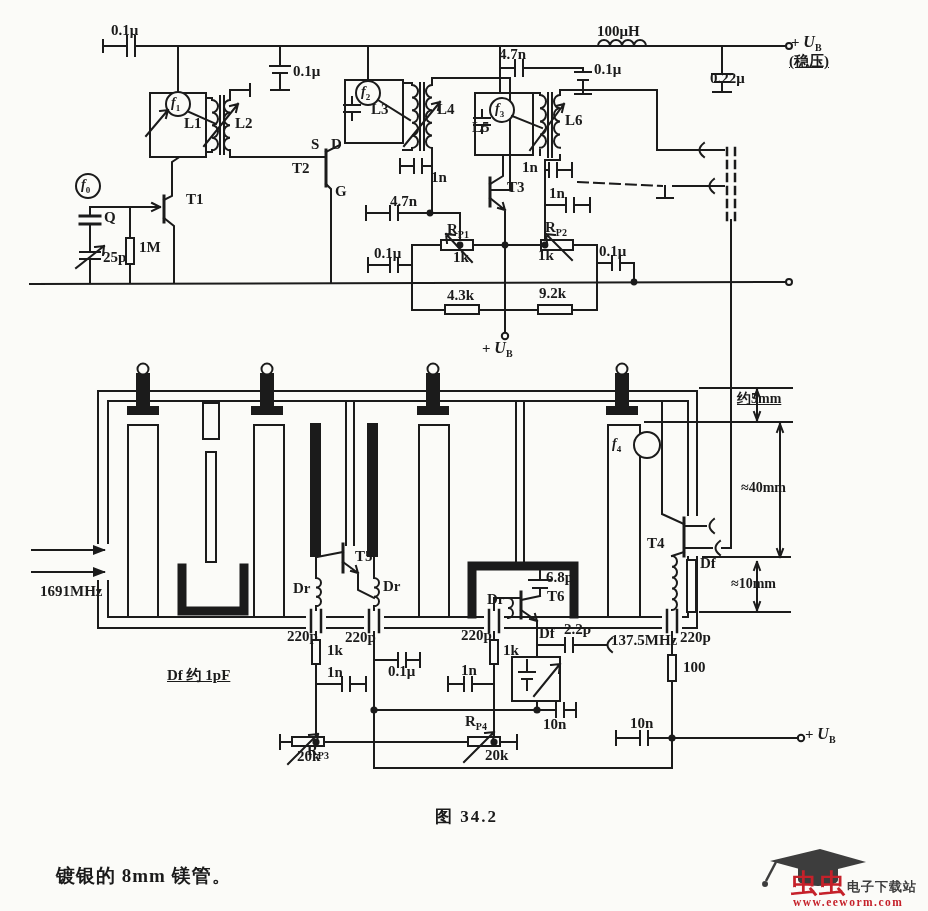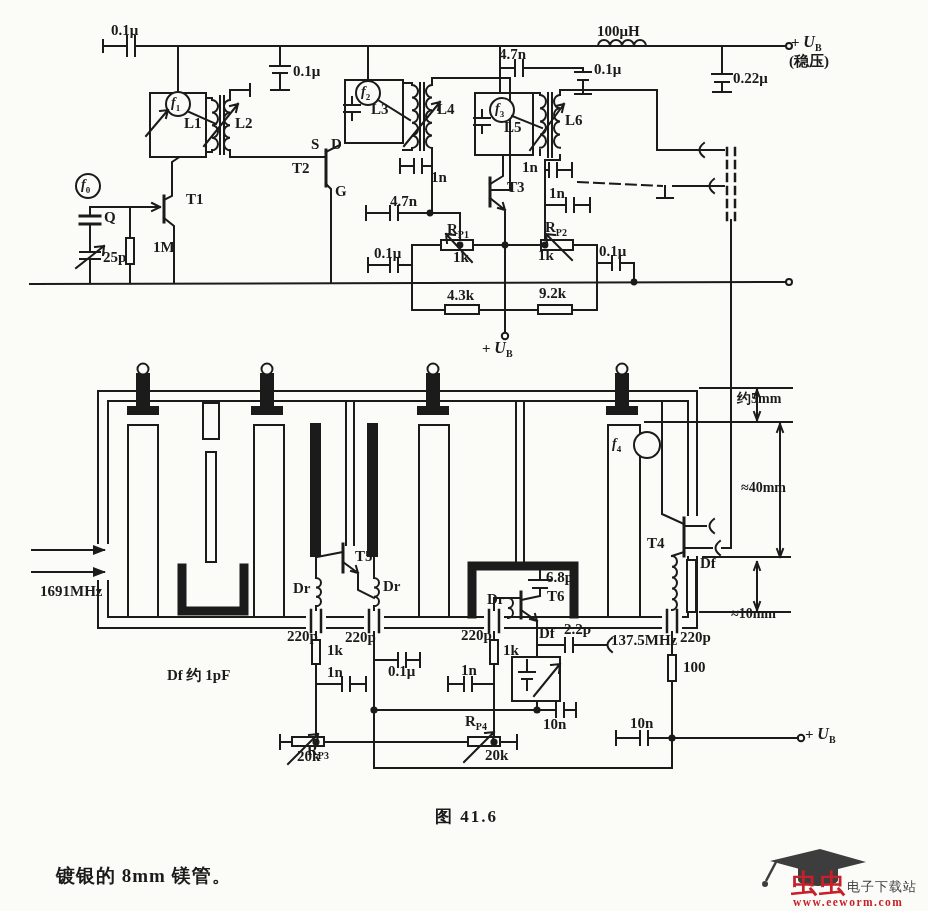--- a/index.html
+++ b/index.html
@@ -6,27 +6,27 @@
   #page{position:relative;width:928px;height:911px;background:#fbfbf8;overflow:hidden;
         font-family:"Liberation Serif", serif;color:#1b1b1b;}
   #art{position:absolute;left:0;top:0;}
   .lb{position:absolute;font-family:"Liberation Serif", serif;font-weight:700;
       font-size:15px;line-height:1;white-space:nowrap;color:#1b1b1b;}
   .lb sub{font-size:10px;font-weight:700;}
   .fl{font-size:14px;}
   .fl i{font-family:"Liberation Serif", serif;font-weight:700;}
   .fl sub{font-size:9px;}
   .ui{font-style:italic;font-size:16px;}
-  .cn{font-size:15px;}
+  .cn{font-size:15px;text-decoration:underline;}
   .dim{font-size:14px;}
   .caption{font-size:17px;letter-spacing:2px;}
   .footnote{font-size:19px;letter-spacing:1px;}
   .logo-brand{position:absolute;font-size:26px;font-weight:700;color:#c5212a;letter-spacing:2px;
       font-family:"Liberation Serif", serif;}
-  .logo-site{position:absolute;font-size:13px;font-weight:400;color:#3d3d3d;letter-spacing:1px;}
+  .logo-site{position:absolute;font-size:13px;font-weight:700;color:#3d3d3d;letter-spacing:1px;}
   .logo-url{position:absolute;font-size:11.5px;font-weight:700;color:#c5212a;letter-spacing:1.5px;}
 </style>
 </head>
 <body>
 
 <div id="page">
 
   <svg id="art" width="928" height="911" viewBox="0 0 928 911">
     <g stroke="#1b1b1b" stroke-width="2" fill="none" stroke-linecap="square">
 
@@ -241,60 +241,60 @@
     </g>
   </svg>
 
   <span class="lb" style="left:111px;top:23px">0.1μ</span>
   <span class="lb" style="left:293px;top:64px">0.1μ</span>
   <span class="lb" style="left:499px;top:47px">4.7n</span>
   <span class="lb" style="left:594px;top:62px">0.1μ</span>
   <span class="lb" style="left:597px;top:24px">100μH</span>
   <span class="lb" style="left:791px;top:34px"><span>+</span> <i class="ui">U</i><sub>B</sub></span>
   <span class="lb cn" style="left:789px;top:54px">(稳压)</span>
-  <span class="lb" style="left:733px;top:71px">0.22μ</span>
+  <span class="lb" style="left:710px;top:71px">0.22μ</span>
 
   <span class="lb fl" style="left:81px;top:178px"><i>f</i><sub>0</sub></span>
   <span class="lb fl" style="left:171px;top:96px"><i>f</i><sub>1</sub></span>
   <span class="lb fl" style="left:361px;top:85px"><i>f</i><sub>2</sub></span>
   <span class="lb fl" style="left:495px;top:102px"><i>f</i><sub>3</sub></span>
 
   <span class="lb" style="left:104px;top:210px">Q</span>
-  <span class="lb" style="left:153px;top:240px">1M</span>
+  <span class="lb" style="left:139px;top:240px">1M</span>
   <span class="lb" style="left:103px;top:250px">25p</span>
   <span class="lb" style="left:186px;top:192px">T1</span>
   <span class="lb" style="left:292px;top:161px">T2</span>
   <span class="lb" style="left:311px;top:137px">S</span>
   <span class="lb" style="left:331px;top:137px">D</span>
   <span class="lb" style="left:335px;top:184px">G</span>
   <span class="lb" style="left:184px;top:116px">L1</span>
   <span class="lb" style="left:235px;top:116px">L2</span>
   <span class="lb" style="left:371px;top:102px">L3</span>
   <span class="lb" style="left:437px;top:102px">L4</span>
-  <span class="lb" style="left:504px;top:120px">L5</span>
+  <span class="lb" style="left:472px;top:120px">L5</span>
   <span class="lb" style="left:565px;top:113px">L6</span>
   <span class="lb" style="left:431px;top:170px">1n</span>
   <span class="lb" style="left:390px;top:194px">4.7n</span>
   <span class="lb" style="left:507px;top:180px">T3</span>
   <span class="lb" style="left:522px;top:160px">1n</span>
   <span class="lb" style="left:549px;top:186px">1n</span>
   <span class="lb" style="left:447px;top:222px"><span>R</span><sub>P1</sub></span>
   <span class="lb" style="left:453px;top:250px">1k</span>
   <span class="lb" style="left:545px;top:220px"><span>R</span><sub>P2</sub></span>
   <span class="lb" style="left:538px;top:248px">1k</span>
   <span class="lb" style="left:374px;top:246px">0.1μ</span>
   <span class="lb" style="left:599px;top:244px">0.1μ</span>
   <span class="lb" style="left:447px;top:288px">4.3k</span>
   <span class="lb" style="left:539px;top:286px">9.2k</span>
   <span class="lb" style="left:482px;top:340px"><span>+</span> <i class="ui">U</i><sub>B</sub></span>
 
   <span class="lb fl" style="left:612px;top:437px"><i>f</i><sub>4</sub></span>
   <span class="lb dim cn" style="left:737px;top:392px">约5mm</span>
   <span class="lb dim" style="left:741px;top:481px">≈40mm</span>
-  <span class="lb dim" style="left:731px;top:607px">≈10mm</span>
+  <span class="lb dim" style="left:731px;top:577px">≈10mm</span>
   <span class="lb" style="left:40px;top:584px">1691MHz</span>
   <span class="lb" style="left:355px;top:549px">T5</span>
   <span class="lb" style="left:293px;top:581px">Dr</span>
   <span class="lb" style="left:383px;top:579px">Dr</span>
   <span class="lb" style="left:487px;top:592px">Dr</span>
   <span class="lb" style="left:547px;top:589px">T6</span>
   <span class="lb" style="left:546px;top:570px">6.8p</span>
   <span class="lb" style="left:647px;top:536px">T4</span>
   <span class="lb" style="left:700px;top:556px">Df</span>
   <span class="lb" style="left:539px;top:626px">Df</span>
@@ -312,19 +312,19 @@
   <span class="lb cn" style="left:167px;top:668px">Df 约 1pF</span>
   <span class="lb" style="left:683px;top:660px">100</span>
   <span class="lb" style="left:543px;top:717px">10n</span>
   <span class="lb" style="left:630px;top:716px">10n</span>
   <span class="lb" style="left:307px;top:743px"><span>R</span><sub>P3</sub></span>
   <span class="lb" style="left:297px;top:749px">20k</span>
   <span class="lb" style="left:465px;top:714px"><span>R</span><sub>P4</sub></span>
   <span class="lb" style="left:485px;top:748px">20k</span>
   <span class="lb" style="left:805px;top:726px"><span>+</span> <i class="ui">U</i><sub>B</sub></span>
 
-  <span class="lb caption" style="left:435px;top:808px">图 41.6</span>
+  <span class="lb caption" style="left:435px;top:808px">图 34.2</span>
   <span class="lb footnote" style="left:56px;top:866px">镀银的 8mm 镁管。</span>
 
   <span class="logo-brand" style="left:791px;top:866px">虫虫</span>
   <span class="logo-site" style="left:847px;top:878px">电子下载站</span>
   <span class="logo-url" style="left:793px;top:896px">www.eeworm.com</span>
 </div>
 
 </body></html>

